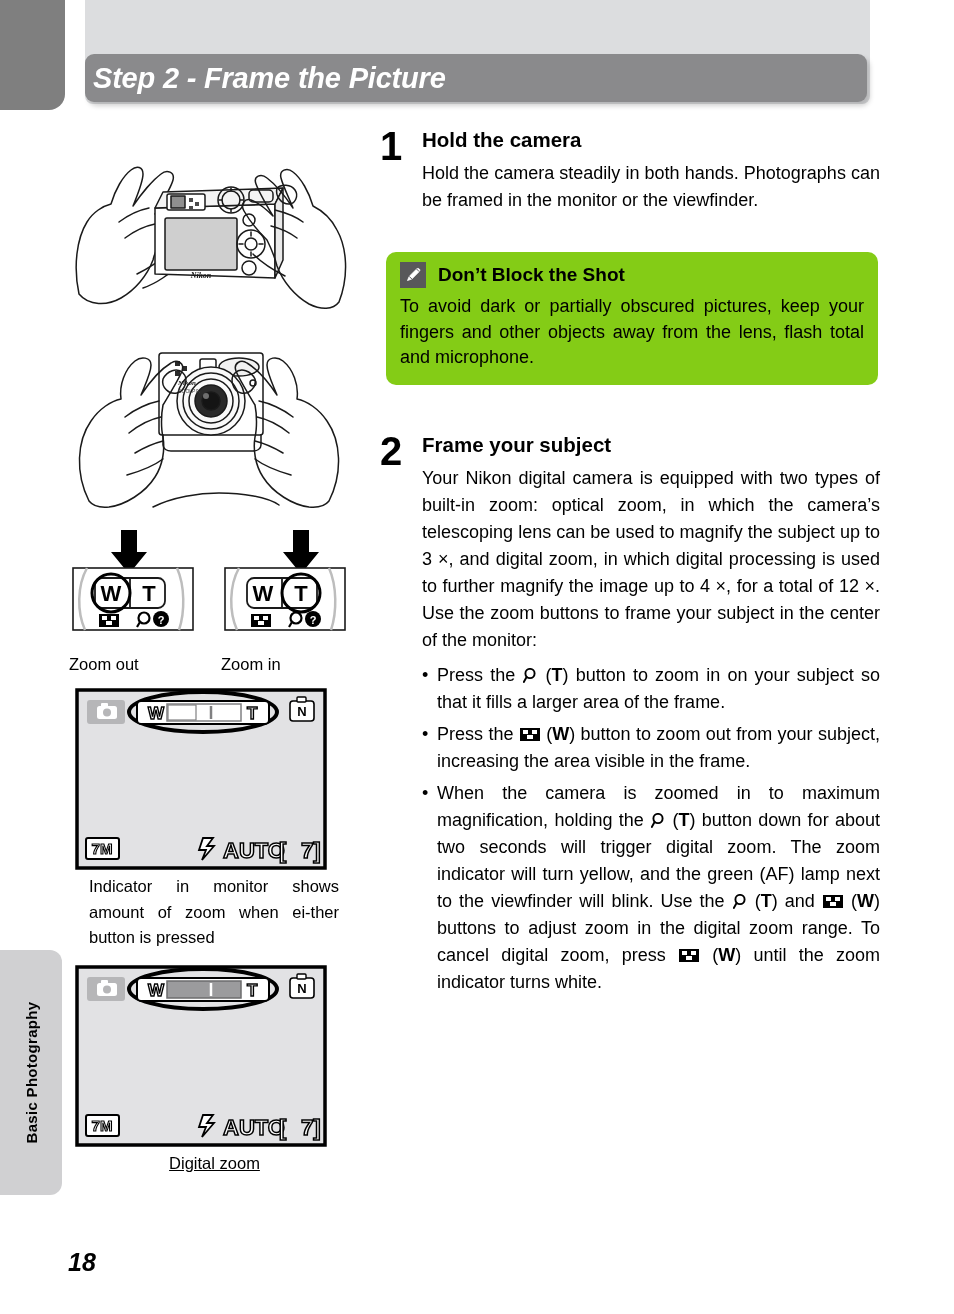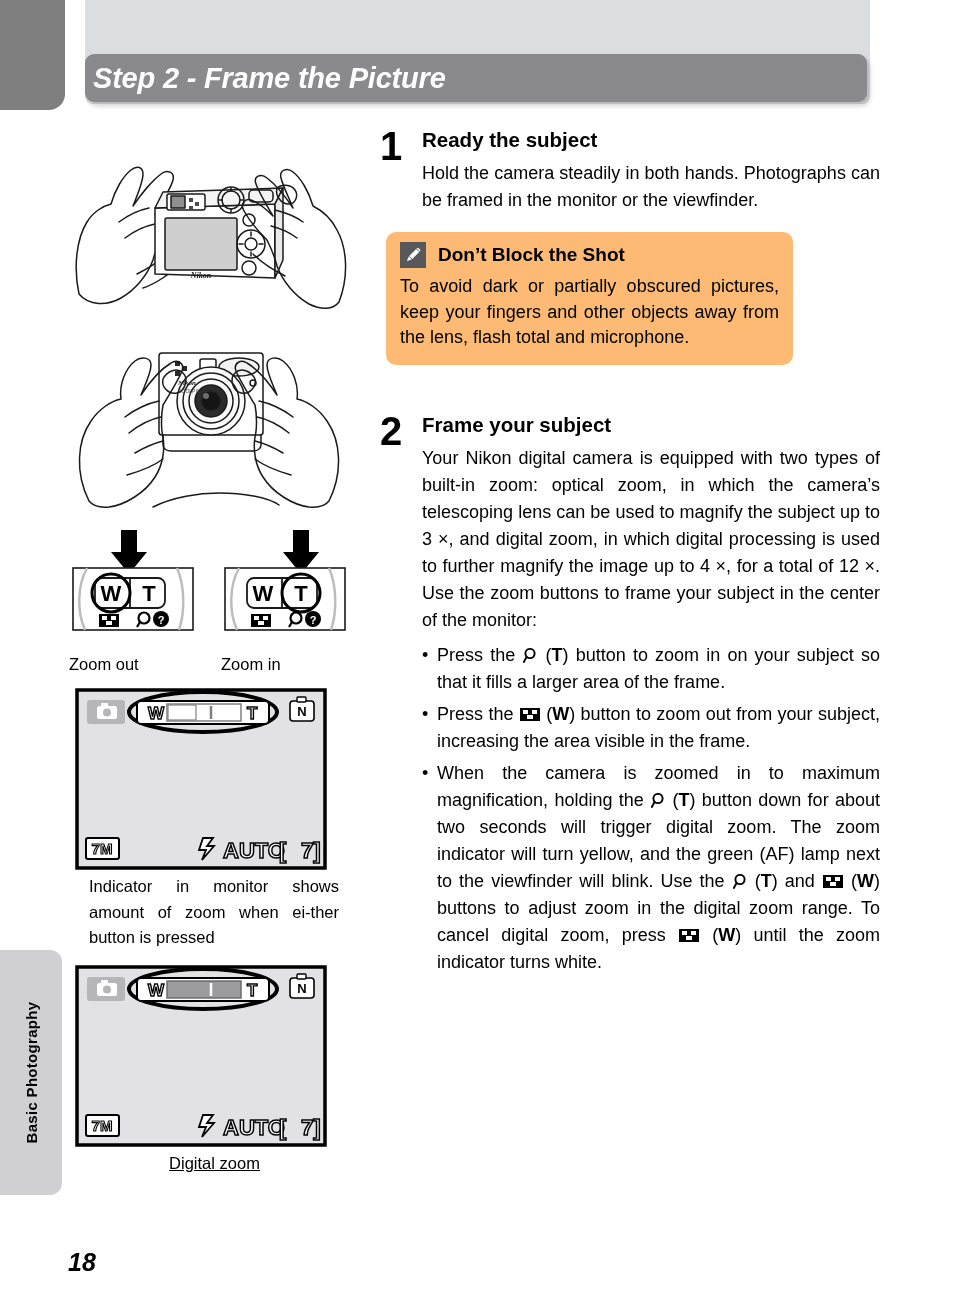--- a/index.html
+++ b/index.html
@@ -185,25 +185,25 @@
   .body-text {
     font-size: 18px;
     line-height: 1.5;
     text-align: justify;
     text-justify: inter-word;
     margin: 0;
   }
 
   
   .tipbox {
-    background: #fdba74;
+    background: #84cc16;
     border-radius: 10px;
     padding: 10px 14px 14px 14px;
-    margin: 18px 6px 0 6px;
-    width: 407px;
+    margin: 38px 6px 0 6px;
+    width: 492px;
     box-sizing: border-box;
   }
   .tip-head {
     display: flex;
     align-items: center;
     gap: 12px;
     margin-bottom: 6px;
   }
   .tip-icon {
     width: 26px;
@@ -506,21 +506,21 @@
       <div class="monitor-caption center">Digital zoom</div>
     </div>
 
   </div>
 
   <div class="right-col">
 
     <div class="step">
       <div class="step-num">1</div>
       <div class="step-body">
-        <div class="step-title">Ready the subject</div>
+        <div class="step-title">Hold the camera</div>
         <p class="body-text">Hold the camera steadily in both hands. Photographs can be framed in the monitor or the viewfinder.</p>
       </div>
     </div>
 
     <div class="tipbox">
       <div class="tip-head">
         <span class="tip-icon">
           <svg width="18" height="18" viewBox="0 0 18 18">
             <path d="M3.5 14.5 L5.2 10.4 L12.6 3.0 C13.4 2.2 14.6 2.2 15.3 3.0 C16.0 3.7 16.0 4.9 15.2 5.6 L7.8 13.0 Z" fill="#ffffff" stroke="#ffffff" stroke-width="0.8"></path>
             <path d="M5.2 10.4 L7.8 13.0" stroke="#58585a" stroke-width="1"></path>

